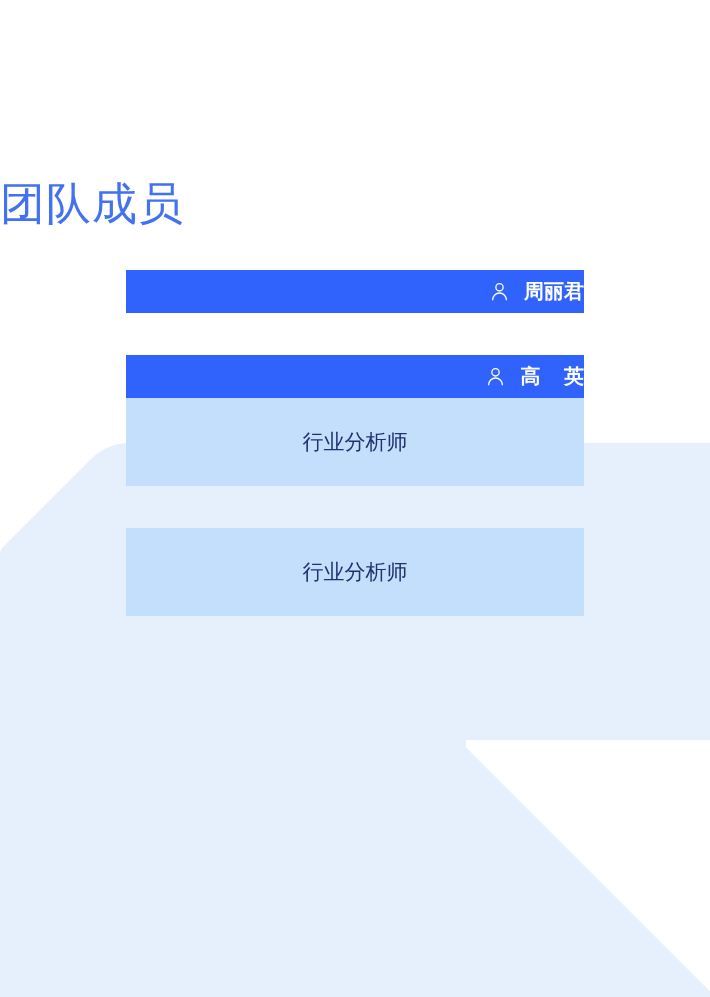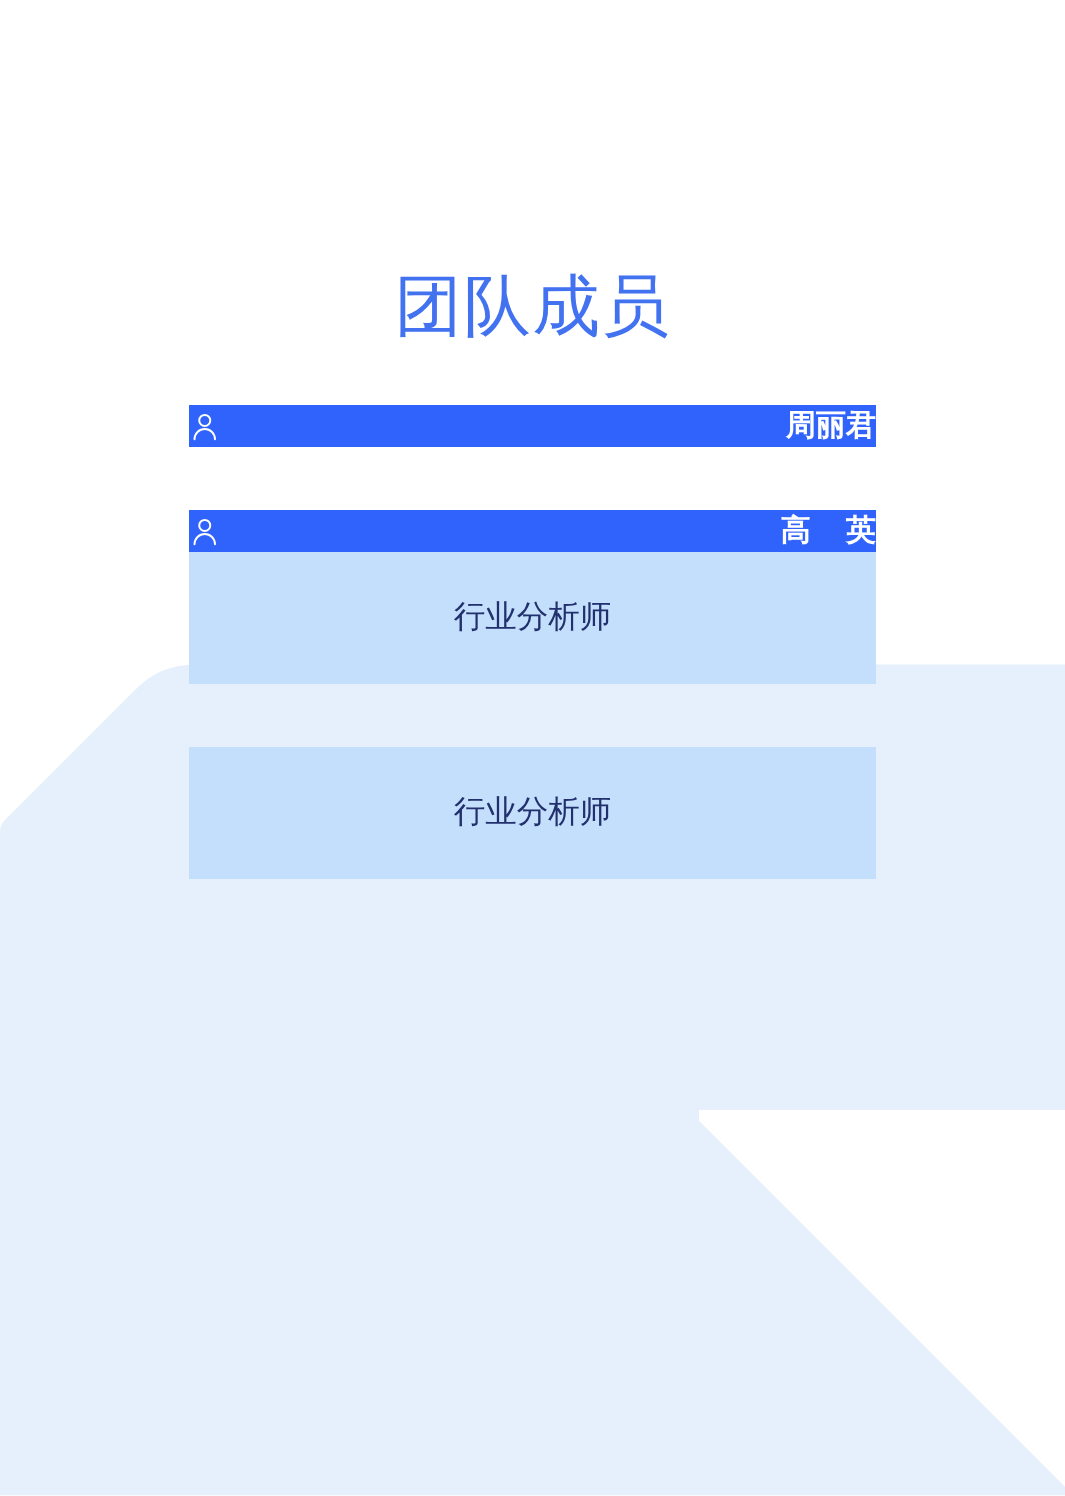--- a/index.html
+++ b/index.html
@@ -33,21 +33,20 @@
     pointer-events: none;
     z-index: 0;
   }
 
   
   #page-title {
     position: absolute;
     left: 0;
     top: 178px;
     width: 710px;
-    text-align: center;
     font-size: 45px;
     line-height: 52px;
     font-weight: 400;
     letter-spacing: 1px;
     color: #4272f0;
     z-index: 2;
     white-space: nowrap;
   }
 
   
@@ -59,25 +58,25 @@
     z-index: 2;
   }
 
   .member-card {
     width: 458px;
     margin-bottom: 42px;
   }
   .member-card:last-child { margin-bottom: 0; }
 
   .member-card-header {
-    height: 28px;
+    height: 43px;
     background: #3063fb;
     display: flex;
     align-items: center;
-    justify-content: space-between;
+    justify-content: flex-end;
     gap: 14px;
   }
 
   .person-icon {
     display: block;
     width: 21px;
     height: 21px;
     flex: 0 0 auto;
   }
 

